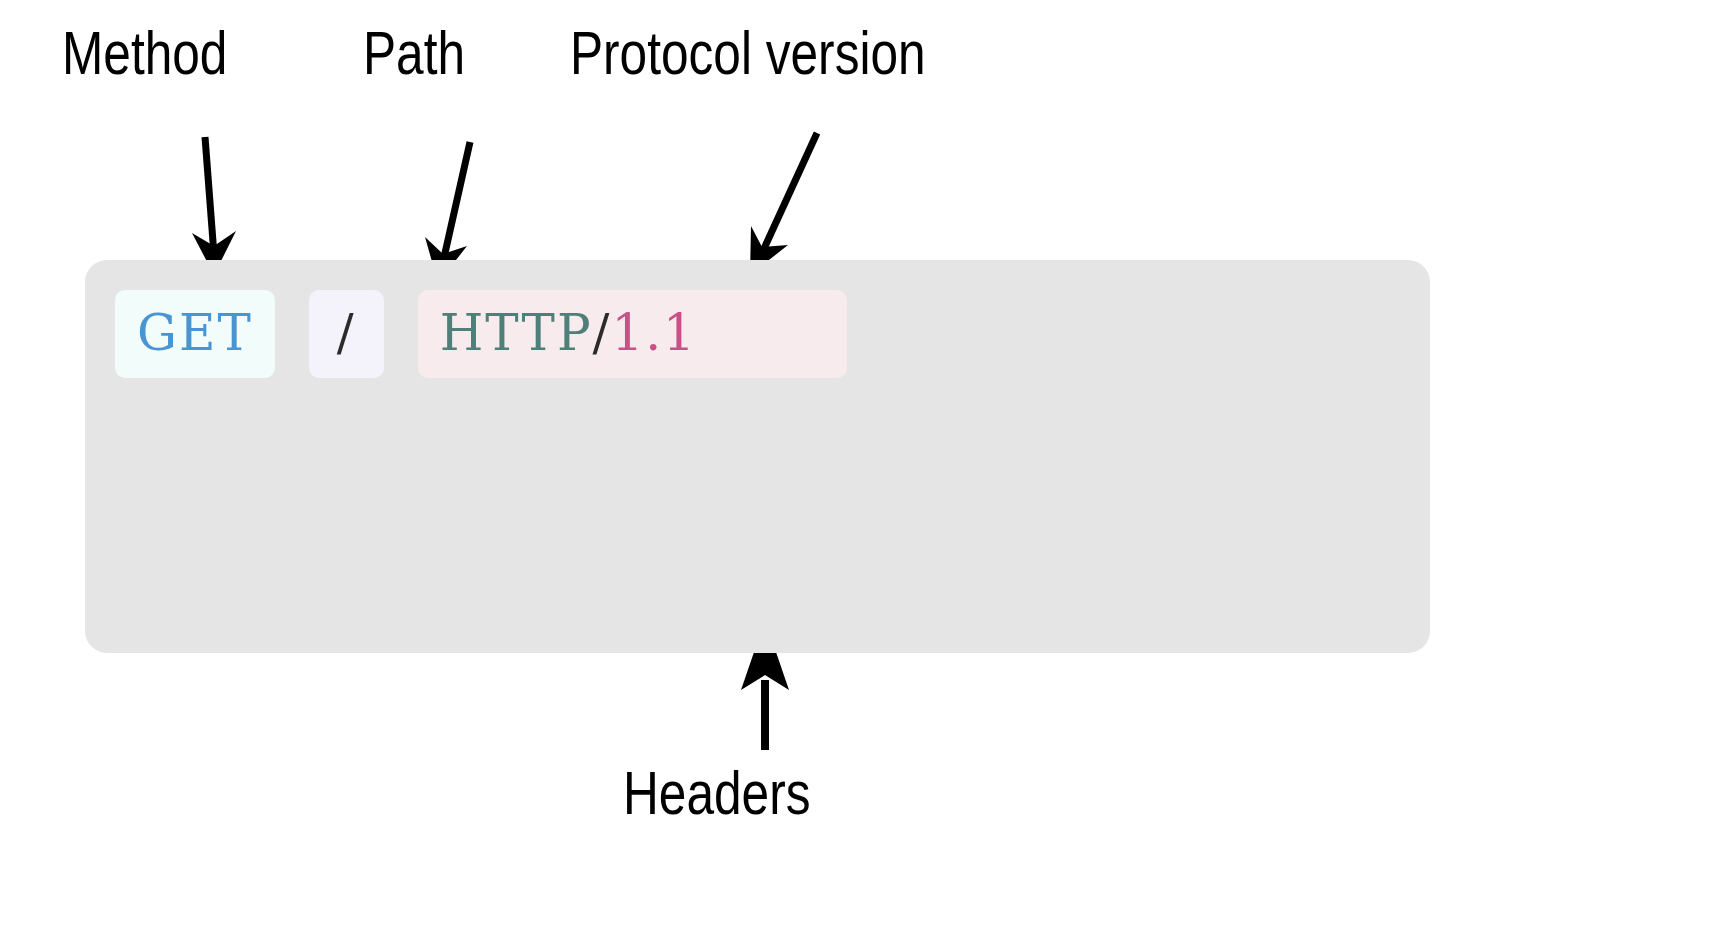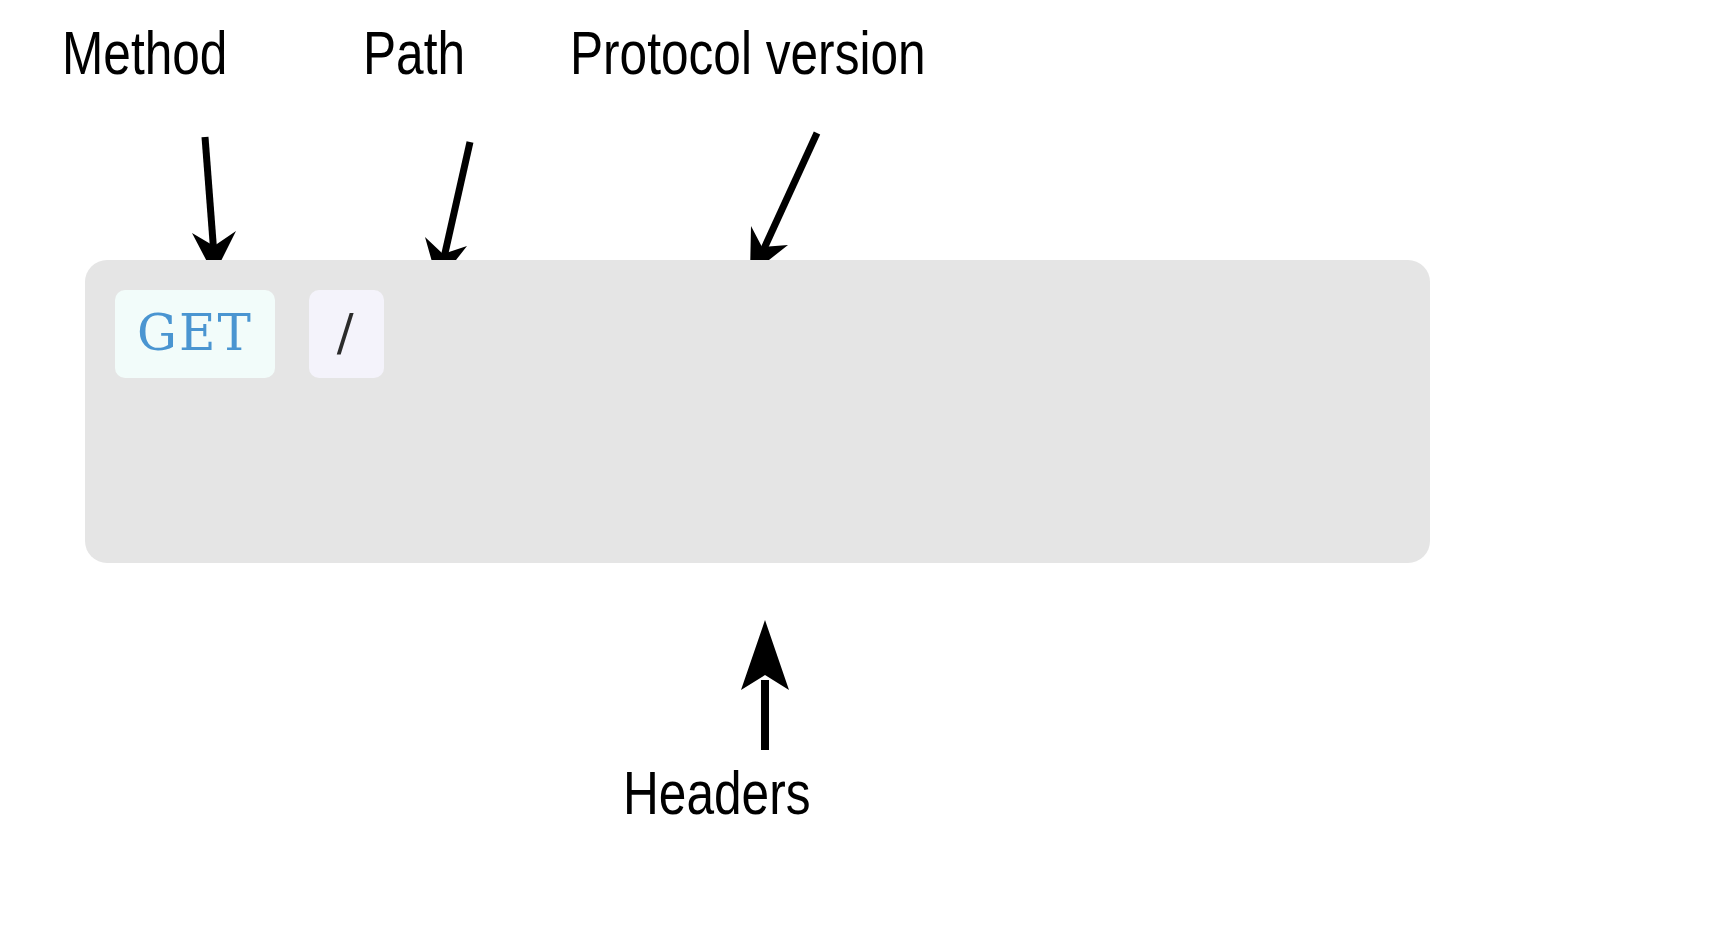--- a/index.html
+++ b/index.html
@@ -41,21 +41,21 @@
     height: 927px;
     pointer-events: none;
   }
 
   
   #request-container {
     position: absolute;
     left: 85px;
     top: 260px;
     width: 1345px;
-    height: 303px;
+    height: 393px;
     background: #e5e5e5;
     border-radius: 22px;
   }
 
   
   #request-line {
     position: absolute;
     left: 30px;
     top: 30px;
     display: flex;
@@ -148,15 +148,16 @@
 </svg>
 
 <div id="request-container">
 
   <div id="request-line">
 
     <span class="token" id="token-method">GET</span>
 
     <span class="token" id="token-path">/</span>
 
+    <span class="token" id="token-protocol"><span class="proto-name">HTTP</span><span class="proto-slash">/</span><span class="proto-ver">1.1</span></span>
   </div>
 
 </div>
 
 </body></html>

